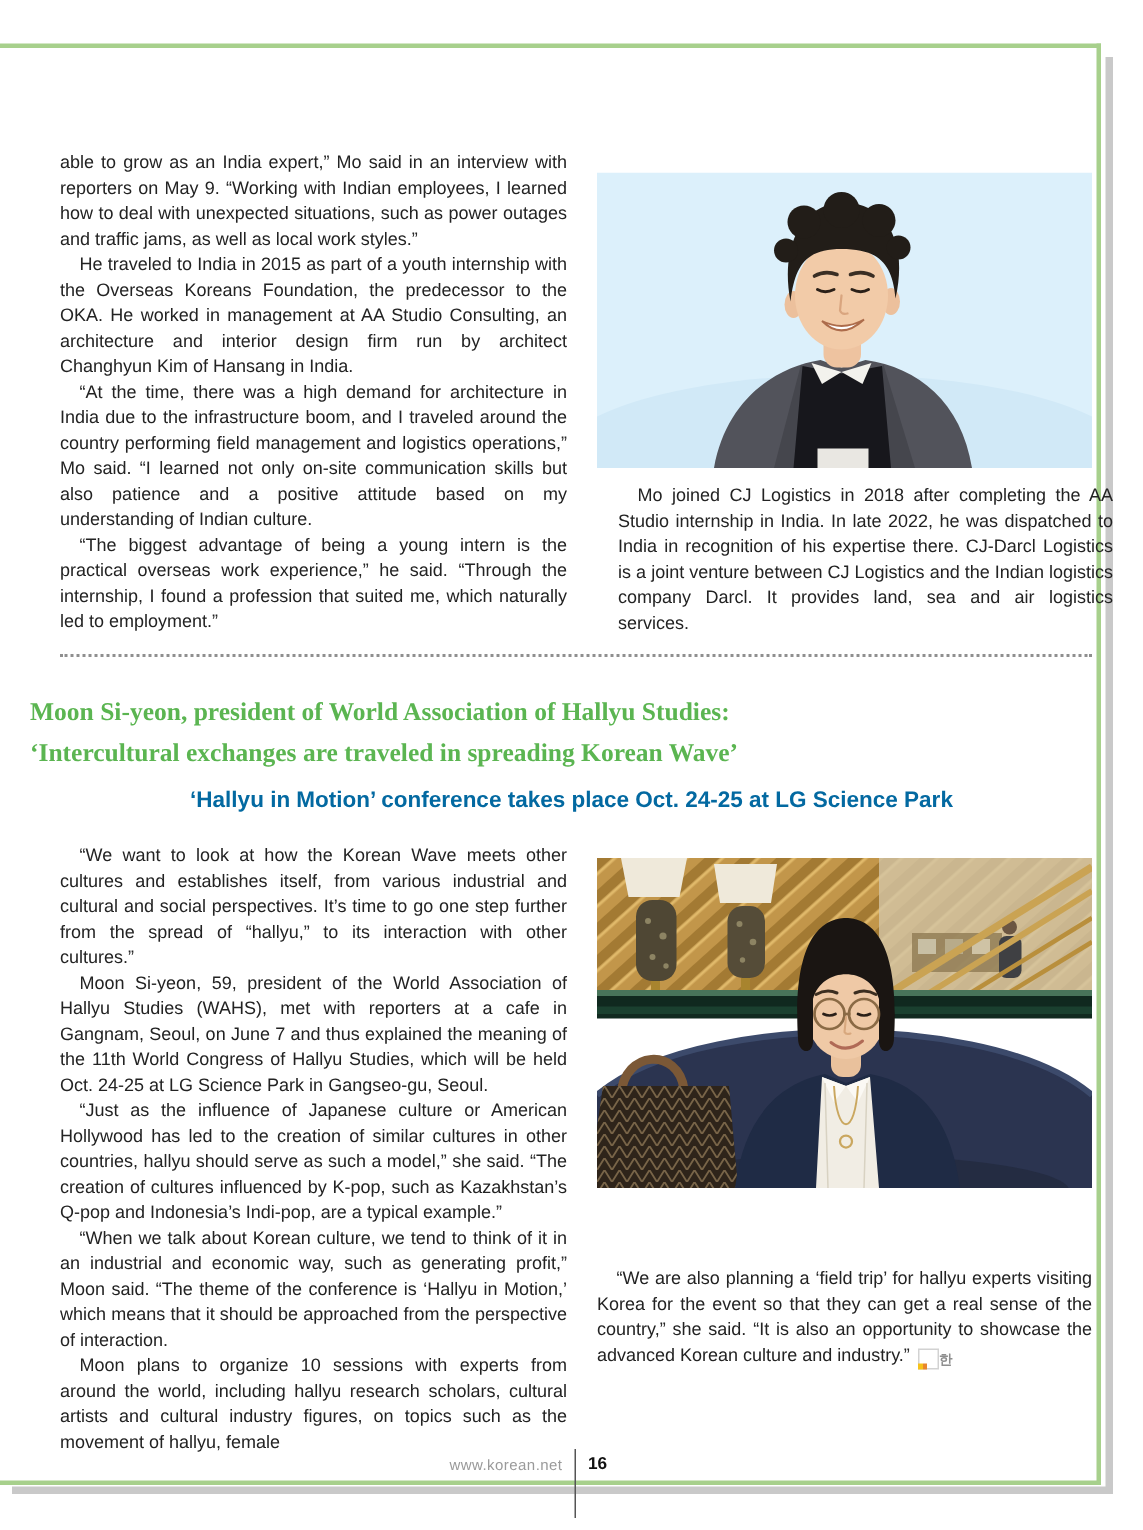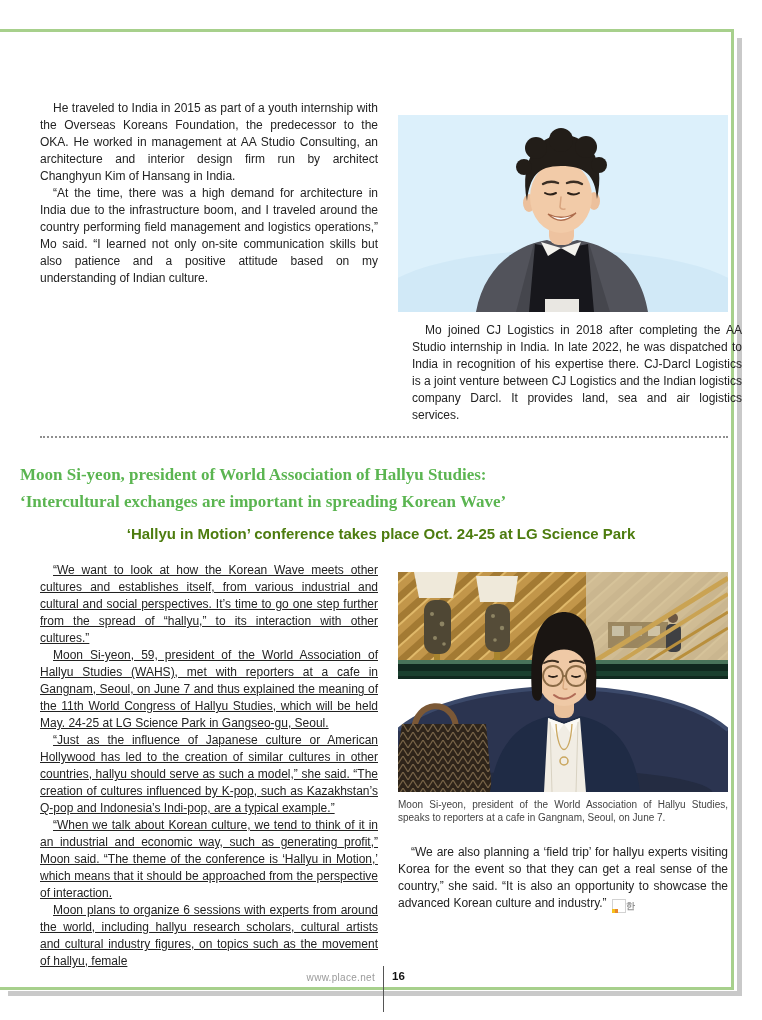--- a/index.html
+++ b/index.html
@@ -21,23 +21,23 @@
   .a1-caption{position:absolute;left:412px;top:322px;width:330px;}
 
   .divider-dotted{position:absolute;left:40px;top:436px;width:688px;height:0;
                   border-top:2px dotted #8f8f8f;}
 
   .headline{position:absolute;left:20px;top:461px;width:722px;margin:0;
             font-family:"Liberation Serif",serif;font-weight:bold;font-size:17px;line-height:27px;
             color:#5bb551;}
   .headline .hl{display:block;}
   .subheadline{position:absolute;left:20px;top:523px;width:722px;margin:0;text-align:center;
-               font-size:15px;line-height:21px;font-weight:bold;color:#4d7c0f;}
-
-  .a2-left{position:absolute;left:40px;top:562px;width:338px;text-decoration:underline;}
+               font-size:15px;line-height:21px;font-weight:bold;color:#0369a1;}
+
+  .a2-left{position:absolute;left:40px;top:562px;width:338px;}
   .a2-photo{position:absolute;left:398px;top:572px;width:330px;height:220px;margin:0;}
   .a2-caption{position:absolute;left:398px;top:798px;width:330px;margin:0;
               font-size:10px;line-height:13px;color:#444;text-align:justify;}
   .a2-right{position:absolute;left:398px;top:844px;width:330px;}
 
   .endmark{display:inline-block;position:relative;width:12px;height:12px;border:1px solid #d2d2d2;
            background:#fff;vertical-align:-2px;margin-left:2px;}
   .endmark-glyph{display:block;width:12px;height:12px;font-size:9px;line-height:12px;text-align:center;
                  color:#8f8f8f;font-weight:bold;}
   .endmark-corner{position:absolute;left:-1px;bottom:-1px;width:6px;height:4px;
@@ -55,22 +55,24 @@
 
 <div class="page">
 
   <div class="rule-top"></div>
   <div class="rule-right"></div>
   <div class="rule-bottom"></div>
   <div class="shadow-right"></div>
   <div class="shadow-bottom"></div>
 
   <section class="a1-left body-text">
+    <p class="noindent">able to grow as an India expert,” Mo said in an interview with reporters on May 9. “Working with Indian employees, I learned how to deal with unexpected situations, such as power outages and traffic jams, as well as local work styles.”</p>
     <p class="indent">He traveled to India in 2015 as part of a youth internship with the Overseas Koreans Foundation, the predecessor to the OKA. He worked in management at AA Studio Consulting, an architecture and interior design firm run by architect Changhyun Kim of Hansang in India.</p>
     <p class="indent">“At the time, there was a high demand for architecture in India due to the infrastructure boom, and I traveled around the country performing field management and logistics operations,” Mo said. “I learned not only on-site communication skills but also patience and a positive attitude based on my understanding of Indian culture.</p>
+    <p class="indent">“The biggest advantage of being a young intern is the practical overseas work experience,” he said. “Through the internship, I found a profession that suited me, which naturally led to employment.”</p>
   </section>
 
   <figure class="a1-photo">
     <svg viewBox="0 0 330 197" width="330" height="197">
       <rect width="330" height="197" fill="#dcf0fb"></rect>
       <ellipse cx="165" cy="190" rx="190" ry="55" fill="#d1e9f7"></ellipse>
 
       <path d="M78,197 C86,152 118,130 149,125 L163,130 L179,125 C214,130 243,153 250,197 Z" fill="#52535b"></path>
       <path d="M136,128 L152,152 L140,197 L118,197 Z" fill="#45464d"></path>
       <path d="M191,128 L176,152 L190,197 L212,197 Z" fill="#45464d"></path>
@@ -103,30 +105,30 @@
   </figure>
 
   <section class="a1-caption body-text">
     <p class="indent">Mo joined CJ Logistics in 2018 after completing the AA Studio internship in India. In late 2022, he was dispatched to India in recognition of his expertise there. CJ-Darcl Logistics is a joint venture between CJ Logistics and the Indian logistics company Darcl. It provides land, sea and air logistics services.</p>
   </section>
 
   <div class="divider-dotted"></div>
 
   <h2 class="headline">
     <span class="hl">Moon Si-yeon, president of World Association of Hallyu Studies:</span>
-    <span class="hl">‘Intercultural exchanges are important in spreading Korean Wave’</span>
+    <span class="hl">‘Intercultural exchanges are traveled in spreading Korean Wave’</span>
   </h2>
   <h3 class="subheadline">‘Hallyu in Motion’ conference takes place Oct. 24-25 at LG Science Park</h3>
 
   <section class="a2-left body-text">
     <p class="indent">“We want to look at how the Korean Wave meets other cultures and establishes itself, from various industrial and cultural and social perspectives. It’s time to go one step further from the spread of “hallyu,” to its interaction with other cultures.”</p>
-    <p class="indent">Moon Si-yeon, 59, president of the World Association of Hallyu Studies (WAHS), met with reporters at a cafe in Gangnam, Seoul, on June 7 and thus explained the meaning of the 11th World Congress of Hallyu Studies, which will be held May. 24-25 at LG Science Park in Gangseo-gu, Seoul.</p>
+    <p class="indent">Moon Si-yeon, 59, president of the World Association of Hallyu Studies (WAHS), met with reporters at a cafe in Gangnam, Seoul, on June 7 and thus explained the meaning of the 11th World Congress of Hallyu Studies, which will be held Oct. 24-25 at LG Science Park in Gangseo-gu, Seoul.</p>
     <p class="indent">“Just as the influence of Japanese culture or American Hollywood has led to the creation of similar cultures in other countries, hallyu should serve as such a model,” she said. “The creation of cultures influenced by K-pop, such as Kazakhstan’s Q-pop and Indonesia’s Indi-pop, are a typical example.”</p>
     <p class="indent">“When we talk about Korean culture, we tend to think of it in an industrial and economic way, such as generating profit,” Moon said. “The theme of the conference is ‘Hallyu in Motion,’ which means that it should be approached from the perspective of interaction.</p>
-    <p class="indent">Moon plans to organize 6 sessions with experts from around the world, including hallyu research scholars, cultural artists and cultural industry figures, on topics such as the movement of hallyu, female</p>
+    <p class="indent">Moon plans to organize 10 sessions with experts from around the world, including hallyu research scholars, cultural artists and cultural industry figures, on topics such as the movement of hallyu, female</p>
   </section>
 
   <figure class="a2-photo">
     <svg viewBox="0 0 330 220" width="330" height="220">
       <defs>
         <pattern id="slats" width="16" height="16" patternUnits="userSpaceOnUse" patternTransform="rotate(48)">
           <rect width="16" height="16" fill="#c2964a"></rect>
           <rect width="7" height="16" fill="#a37a33"></rect>
           <rect x="7" width="2" height="16" fill="#e0b96a"></rect>
         </pattern>
@@ -193,25 +195,24 @@
       <circle cx="155" cy="104" r="10" fill="none" stroke="#8a6a45" stroke-width="1.8"></circle>
       <circle cx="178" cy="104" r="10" fill="none" stroke="#8a6a45" stroke-width="1.8"></circle>
       <path d="M164,104 L169,104" stroke="#8a6a45" stroke-width="1.8"></path>
       <path d="M151,104 Q155,106 159,104" stroke="#2b2018" stroke-width="1.8" fill="none" stroke-linecap="round"></path>
       <path d="M174,104 Q178,106 182,104" stroke="#2b2018" stroke-width="1.8" fill="none" stroke-linecap="round"></path>
       <path d="M166,106 L165,116 Q166,118 169,117" stroke="#d8a87e" stroke-width="1.4" fill="none" stroke-linecap="round"></path>
       <path d="M156,123 Q166,131 177,122" stroke="#b06a56" stroke-width="2" fill="none" stroke-linecap="round"></path>
     </svg>
   </figure>
 
-  <p class="a2-caption">Moon Si-yeon, president of the World Association of Hallyu Studies, speaks to reporters at a cafe in Gangnam, Seoul, on June 7.</p>
 
   <section class="a2-right body-text">
     <p class="indent"><span>“We are also planning a ‘field trip’ for hallyu experts visiting Korea for the event so that they can get a real sense of the country,” she said. “It is also an opportunity to showcase the advanced Korean culture and industry.”</span>
       <span class="endmark"><span class="endmark-glyph">한</span><span class="endmark-corner"></span></span>
     </p>
   </section>
 
-  <span class="footer-url">www.place.net</span>
+  <span class="footer-url">www.korean.net</span>
   <div class="footer-divider"></div>
   <span class="footer-num">16</span>
 
 </div>
 
 </body></html>

